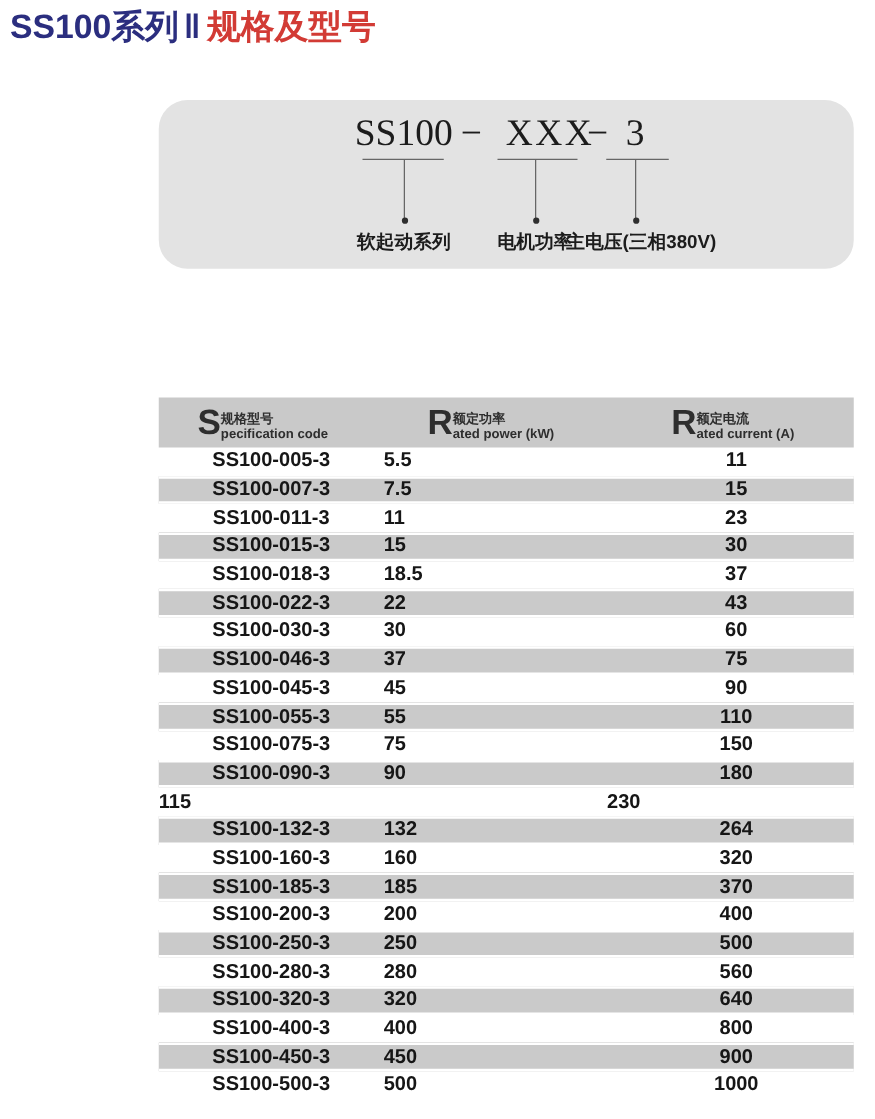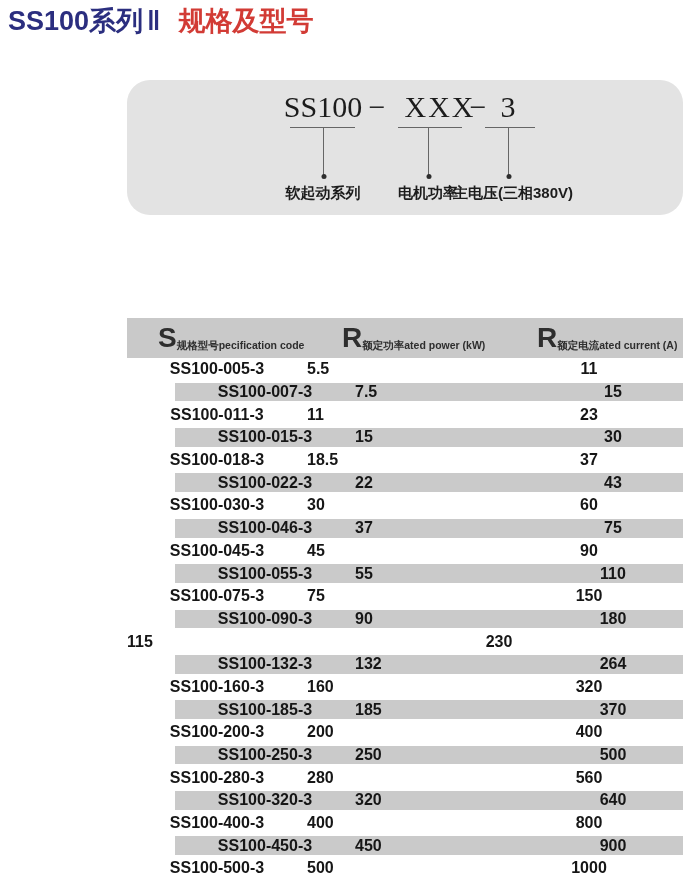--- a/index.html
+++ b/index.html
@@ -21,21 +21,21 @@
     overflow:hidden;
   }
 
   
   .page-title{
     position:absolute;left:8px;top:5px;
     font-size:27px;font-weight:bold;line-height:32px;white-space:nowrap;
   }
   .t-navy{color:var(--navy);}
   .t-sep{color:var(--navy);margin:0 3px 0 4px;font-weight:bold;}
-  .t-red{color:var(--red);margin-left:15px;text-align:center;}
+  .t-red{color:var(--red);margin-left:2px;text-align:center;}
 
   
   .diagram{
     position:absolute;left:127px;top:80px;width:556px;height:135px;
     background:var(--panel);
     border-radius:23px;
   }
   .f-seg{
     position:absolute;top:10px;transform:translateX(-50%);
     font-family:"Liberation Serif","DejaVu Serif",serif;
@@ -71,27 +71,26 @@
   .thead{height:40px;background:var(--header-bg);display:flex;color:#2e2e2e;}
   .th{display:flex;}
   .th1{width:180px;}
   .th2{width:150px;}
   .th3{flex:1;}
   .hdr-group{display:flex;align-items:flex-start;margin-top:6px;white-space:nowrap;}
   .g1{margin-left:31px;}
   .g2{margin-left:35px;}
   .g3{margin-left:80px;}
   .big{font-size:28px;font-weight:bold;line-height:28px;}
-  .stack{display:flex;flex-direction:row;font-size:10.5px;font-weight:bold;line-height:11.5px;margin-top:16px;}
+  .stack{display:flex;flex-direction:column;font-size:10.5px;font-weight:bold;line-height:11.5px;margin-top:6px;}
   .tbody{width:556px;}
   .row{height:22.7px;display:flex;align-items:center;font-size:16px;font-weight:bold;color:#161616;}
   .row.stripe{
     background:var(--stripe);
     box-shadow:inset 0 2px 0 #ffffff, inset 0 -2px 0 #ffffff;
-    margin-left:48px;
   }
   .c1{width:180px;text-align:center;}
   .c2{width:150px;text-align:left;}
   .c3{flex:1;text-align:center;padding-left:38px;}
 </style>
 </head>
 <body>
 
 <div class="page-title">
   <span class="t-navy">SS100系列</span><span class="t-sep">‖</span><span class="t-red">规格及型号</span>

